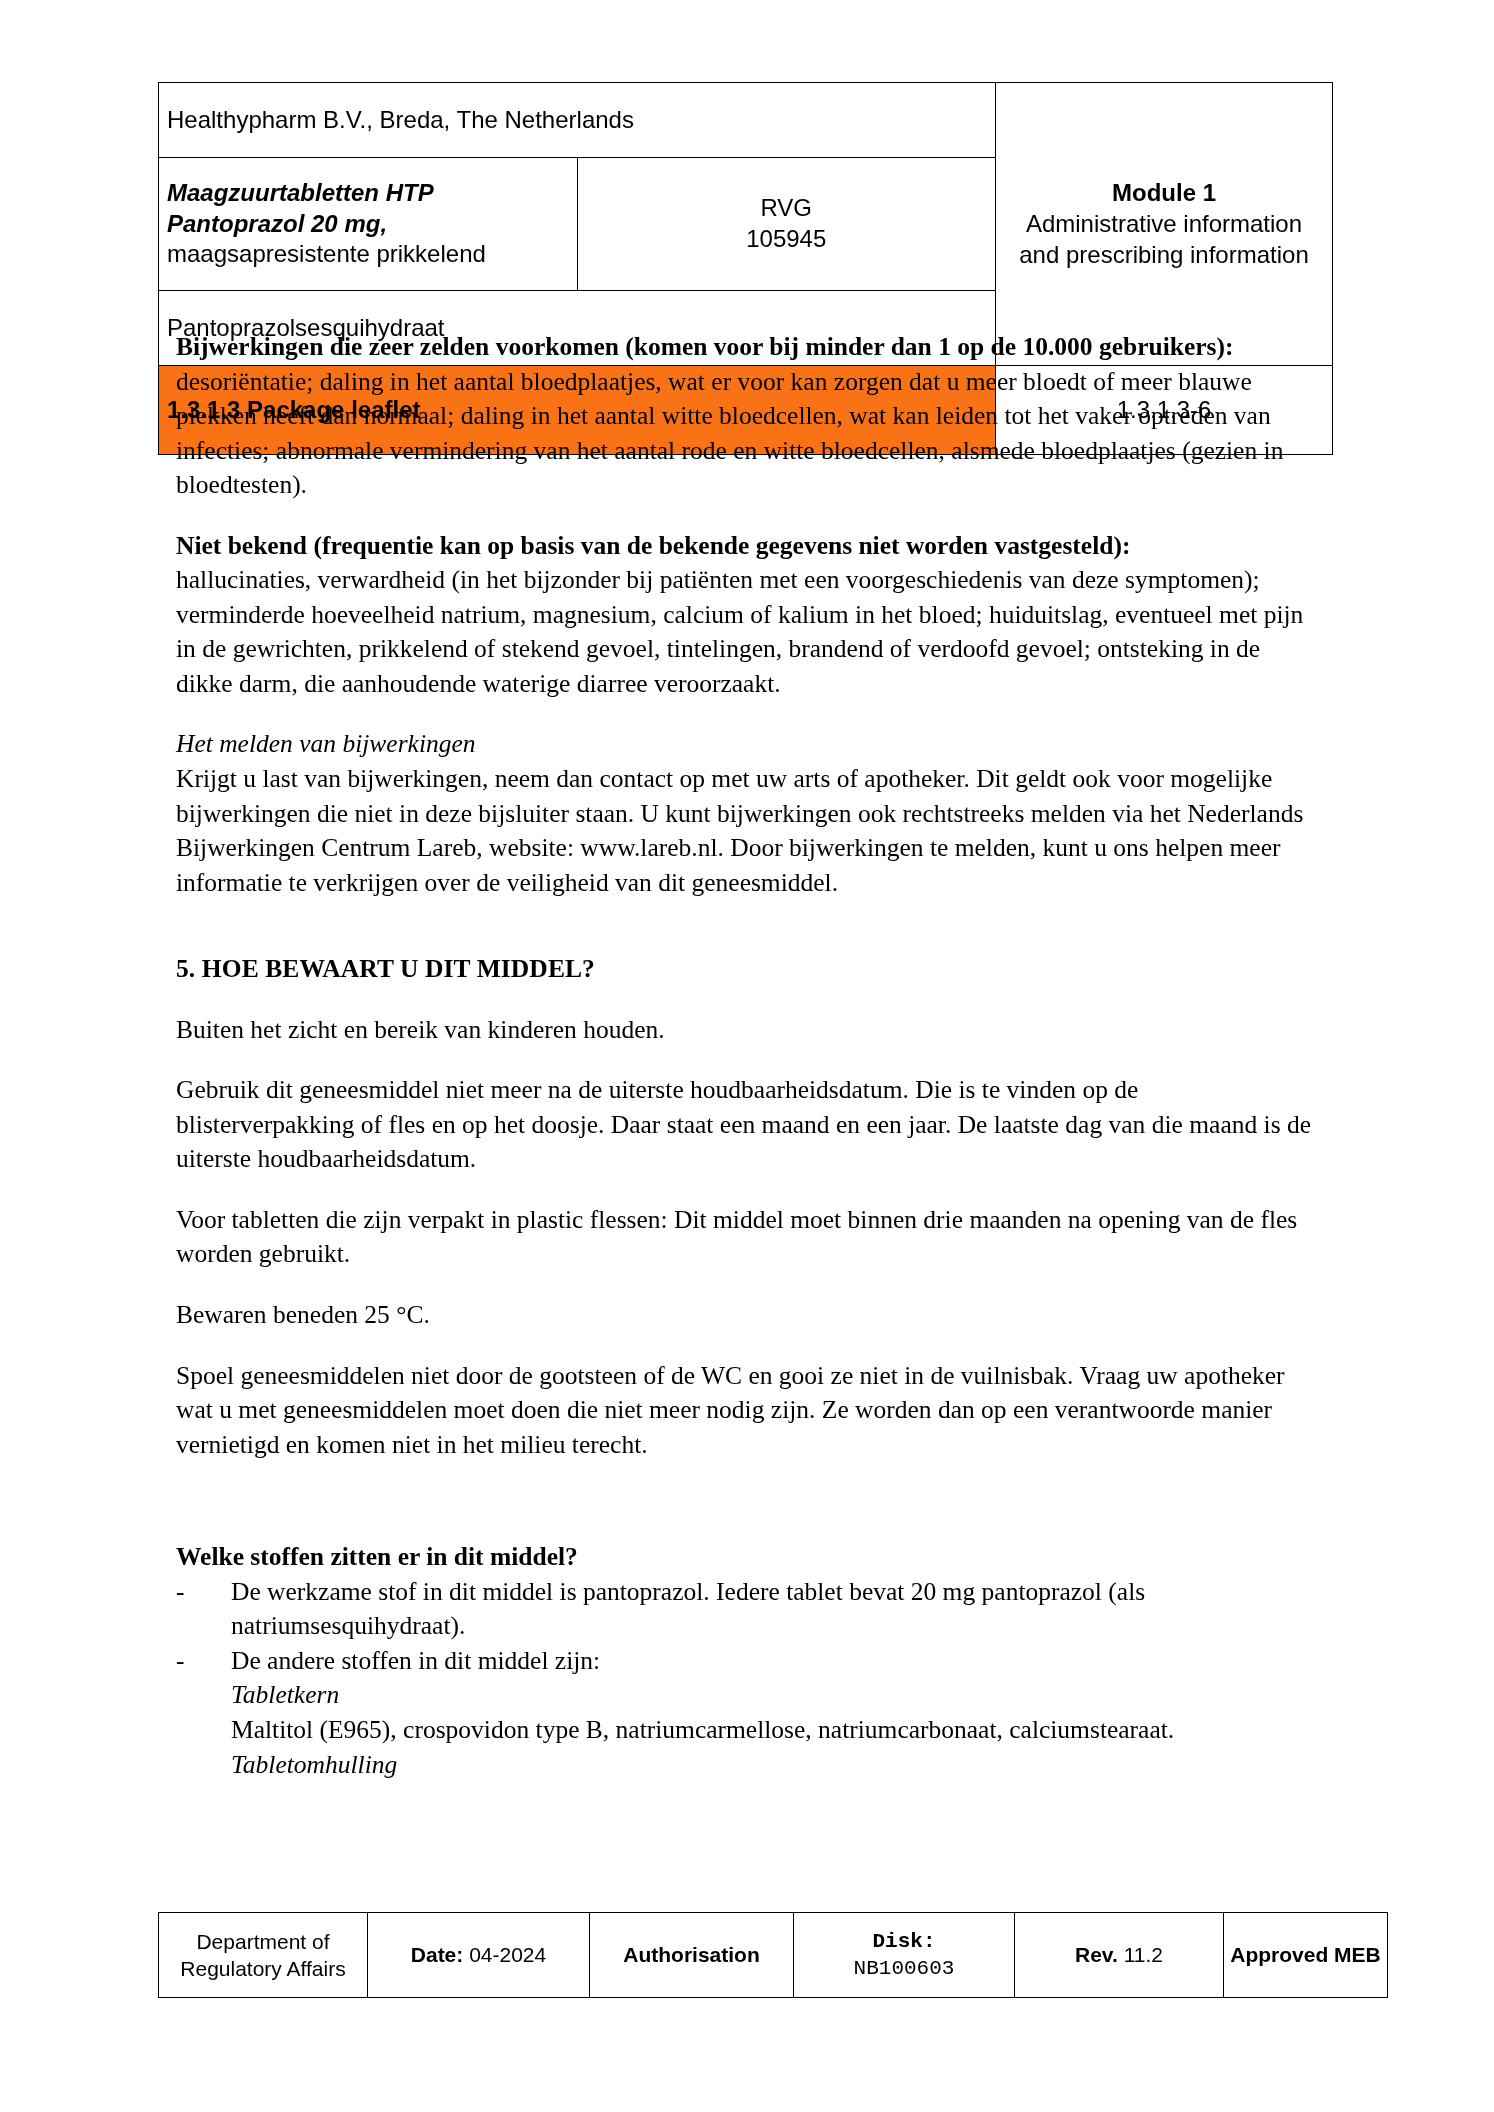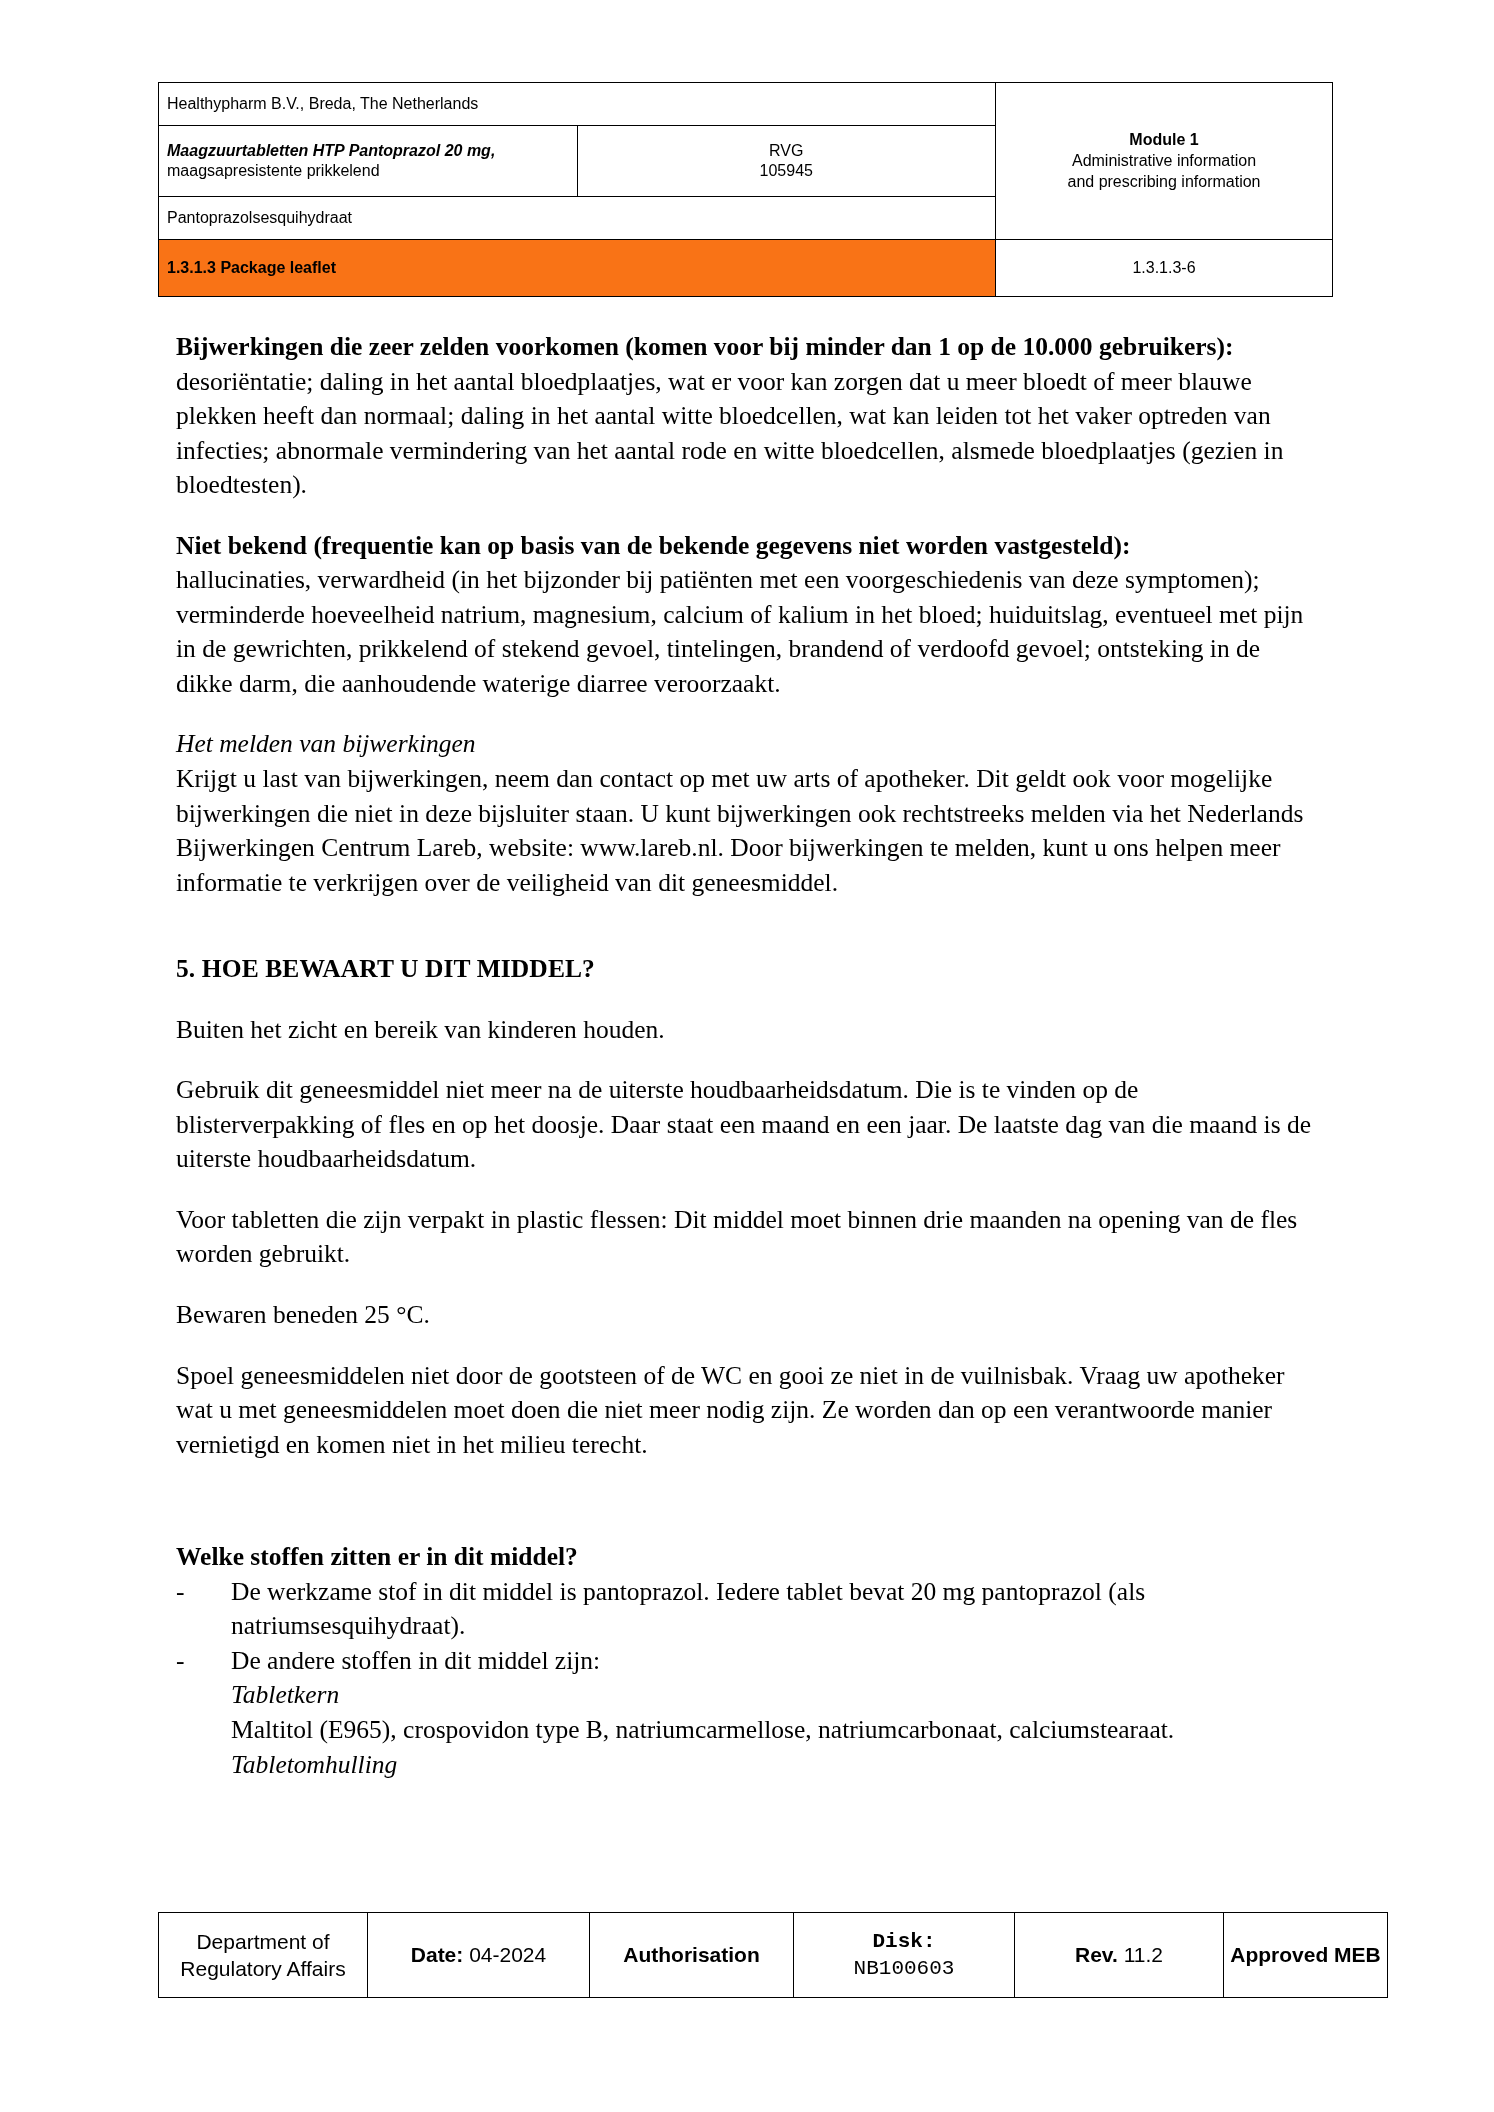--- a/index.html
+++ b/index.html
@@ -29,23 +29,23 @@
     position: absolute;
     left: 158px;
     top: 82px;
     width: 1175px;
     border-collapse: collapse;
     table-layout: fixed;
     font-family: "Liberation Sans", sans-serif;
   }
   .header-table td {
     border: 1.6px solid #000;
-    padding: 4px 8px;
+    padding: 20px 8px;
     vertical-align: middle;
-    font-size: 16px;
+    font-size: 24px;
     line-height: 1.28;
   }
   .hdr-company { height: 34px; }
   .hdr-product { height: 62px; }
   .hdr-substance { height: 34px; }
 
   .col-rvg { width: 118px; text-align: center; }
   .col-module { width: 320px; text-align: center; }
 
   .prod-bold-italic {

